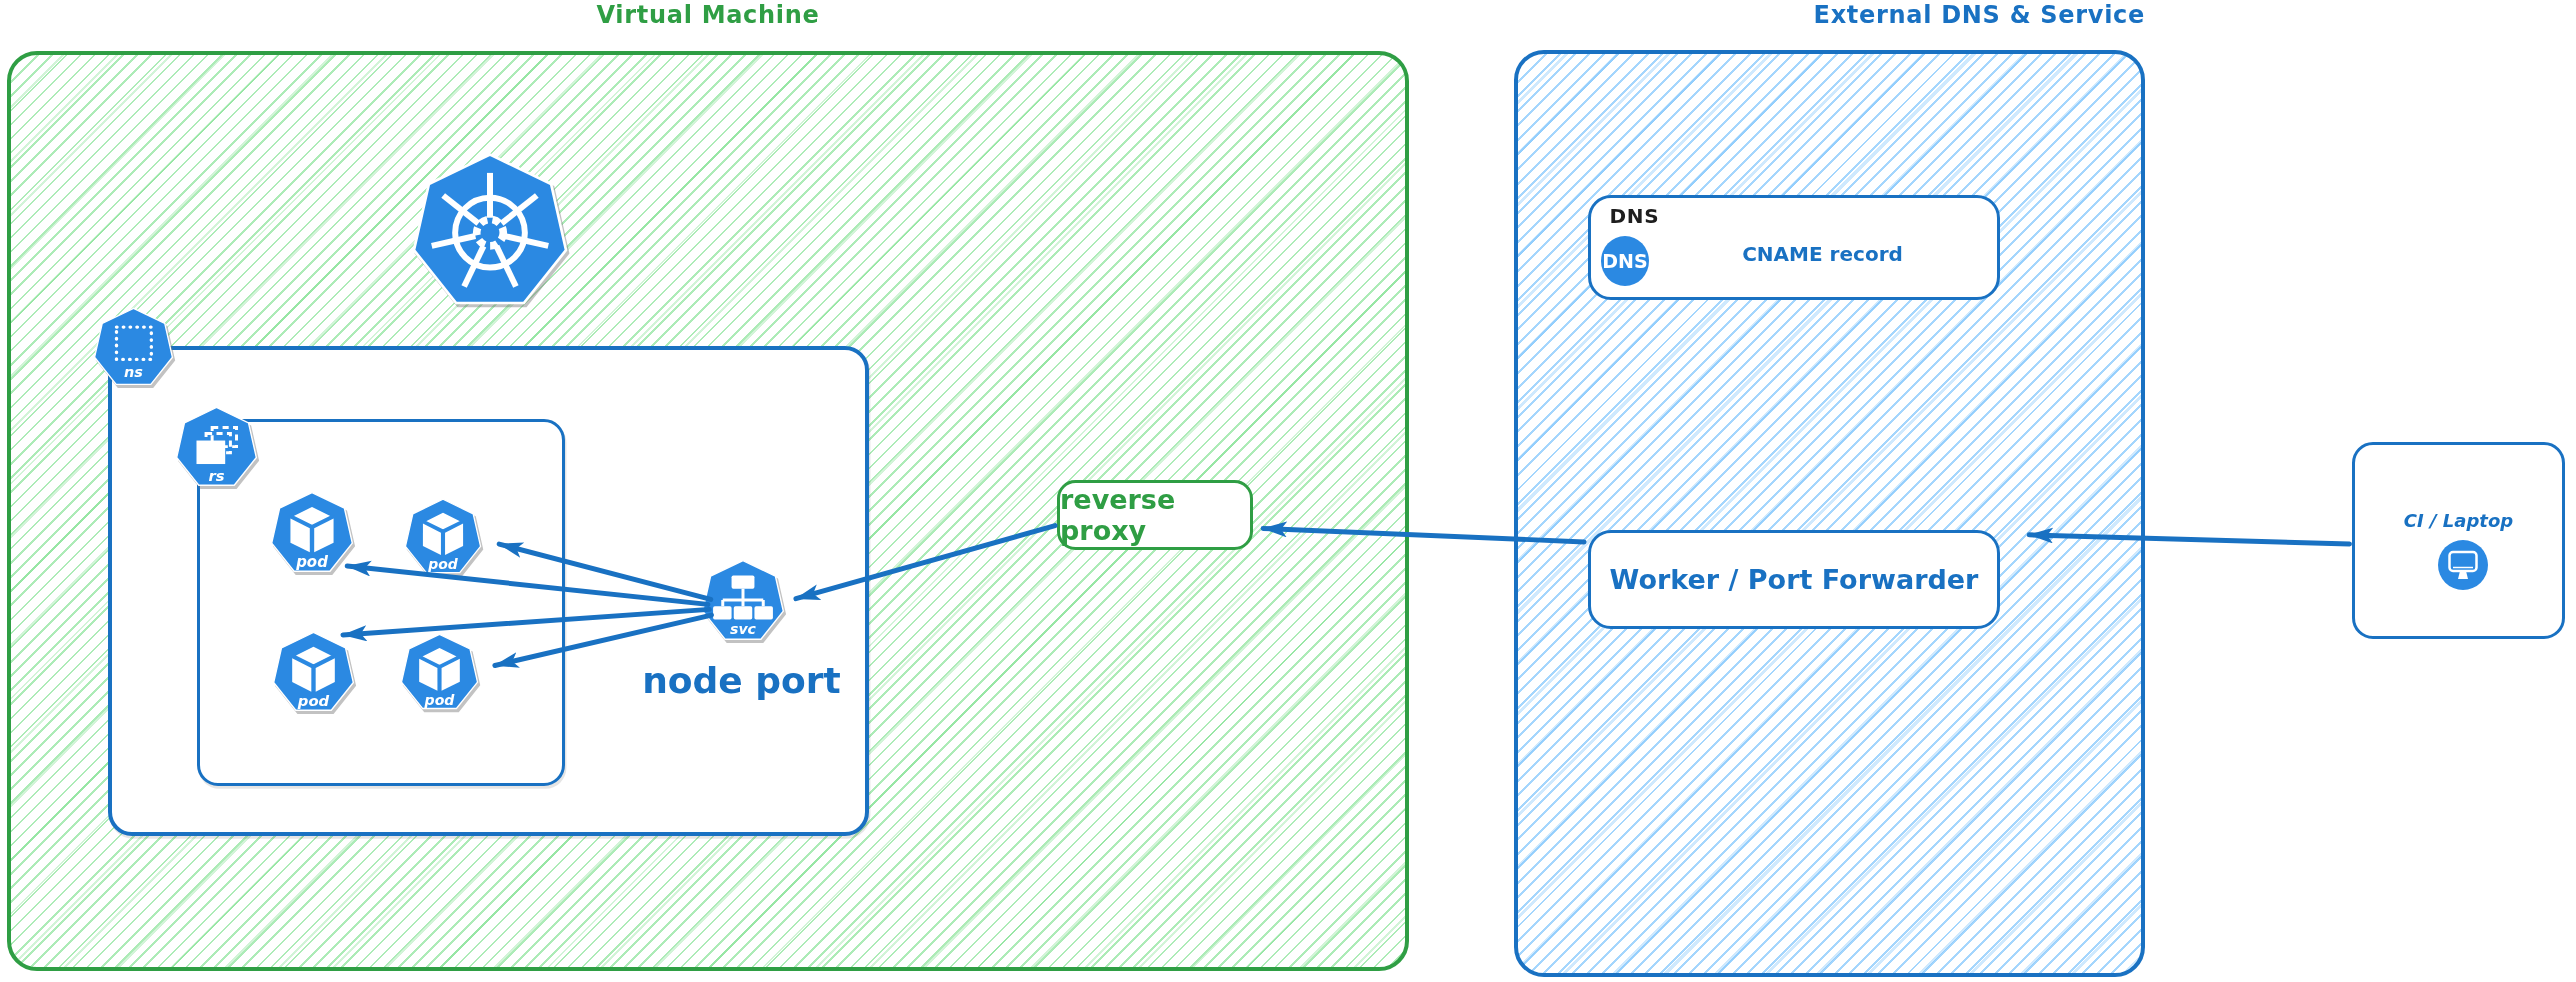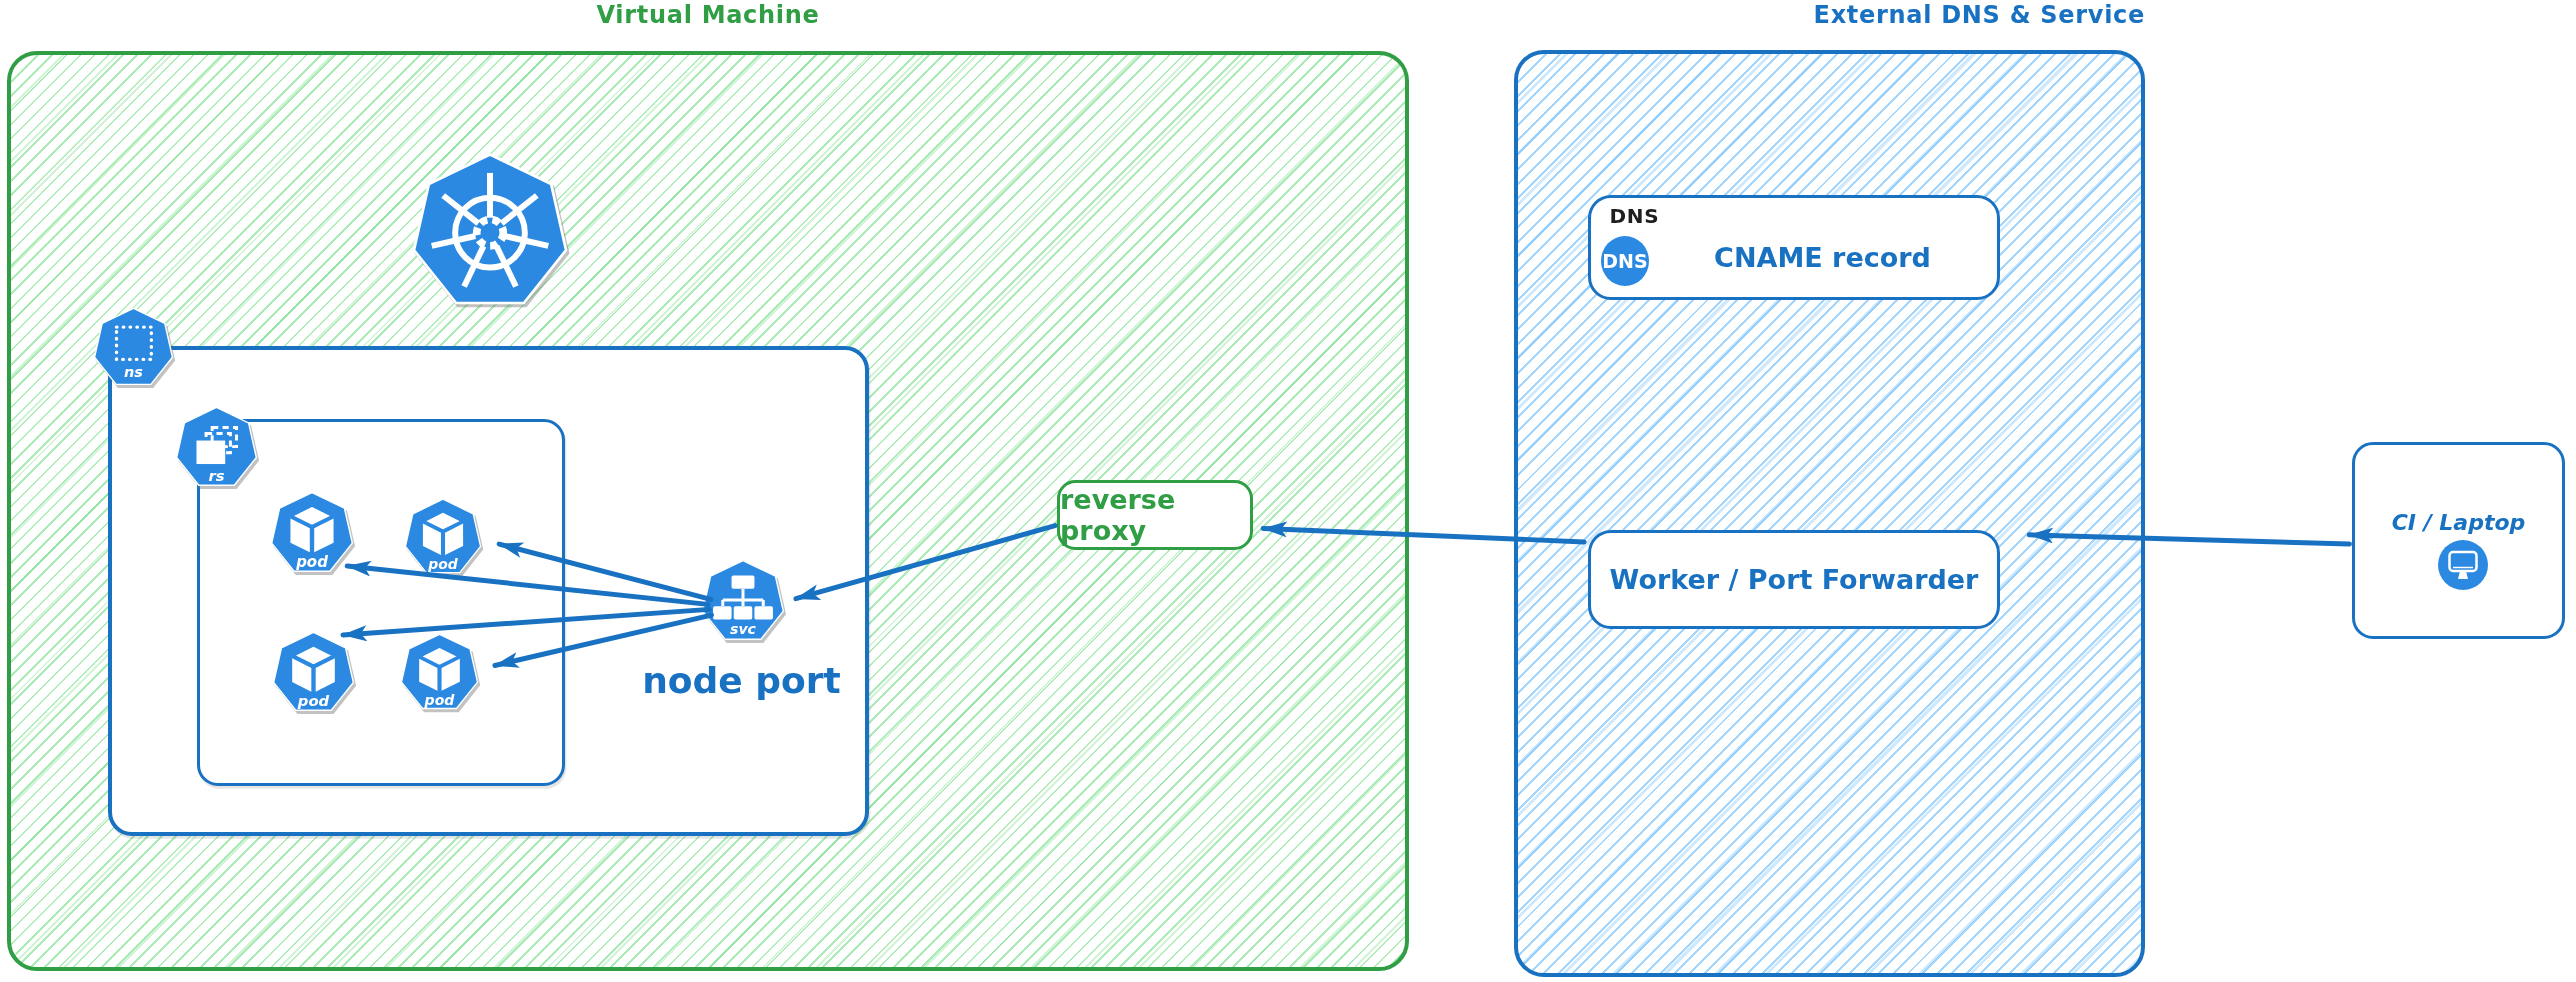--- a/index.html
+++ b/index.html
@@ -60,25 +60,25 @@
                  display:flex; align-items:center; justify-content:center;margin-top:44px; }
   .worker-label{ color:var(--blue,#1971c2); font-size:27px; font-weight:600; }
 
   .dns-tag   { position:absolute; left:18.5px; top:5.7px; color:var(--label-black,#1e1e1e);
                font-size:20px; font-weight:700; letter-spacing:0.7px; }
   .dns-badge { position:absolute; left:10px; top:38px; width:48px; height:50px;
                border-radius:50%; background:var(--icon-blue,#2b89e2);
                display:flex; align-items:center; justify-content:center;
                color:#fff; font-size:19px; font-weight:700; }
   .cname-label { position:absolute; left:78px; right:21px; top:44px; text-align:center;
-                 color:var(--blue,#1971c2); font-size:27px; font-weight:600; }
+                 color:var(--blue,#1971c2); font-size:20px; font-weight:600; }
 
   .ci-card { left:2352px; top:442px; width:213px; height:197px; border-radius:21px; }
   .ci-label { position:absolute; left:0; right:0; top:65px; text-align:center;
-              color:var(--blue,#1971c2); font-size:22px; font-weight:600; font-style:italic; }
+              color:var(--blue,#1971c2); font-size:18px; font-weight:600; font-style:italic; }
   .monitor-circle { position:absolute; left:83px; top:95px; width:50px; height:50px;
                     border-radius:50%; background:var(--icon-blue,#2b89e2); }
   .monitor-circle svg { position:absolute; inset:0; }
 
   
   .icon { position:absolute; z-index:30; filter:drop-shadow(2.8px 3.6px 0 rgba(120,120,120,0.45)); }
   .icon svg { display:block; width:100%; height:100%; }
   .hept { fill:var(--icon-blue,#2b89e2); stroke:#fff; stroke-width:1.6; }
   .wht  { fill:#ffffff; }
   .wline { stroke:#ffffff; fill:none; }

